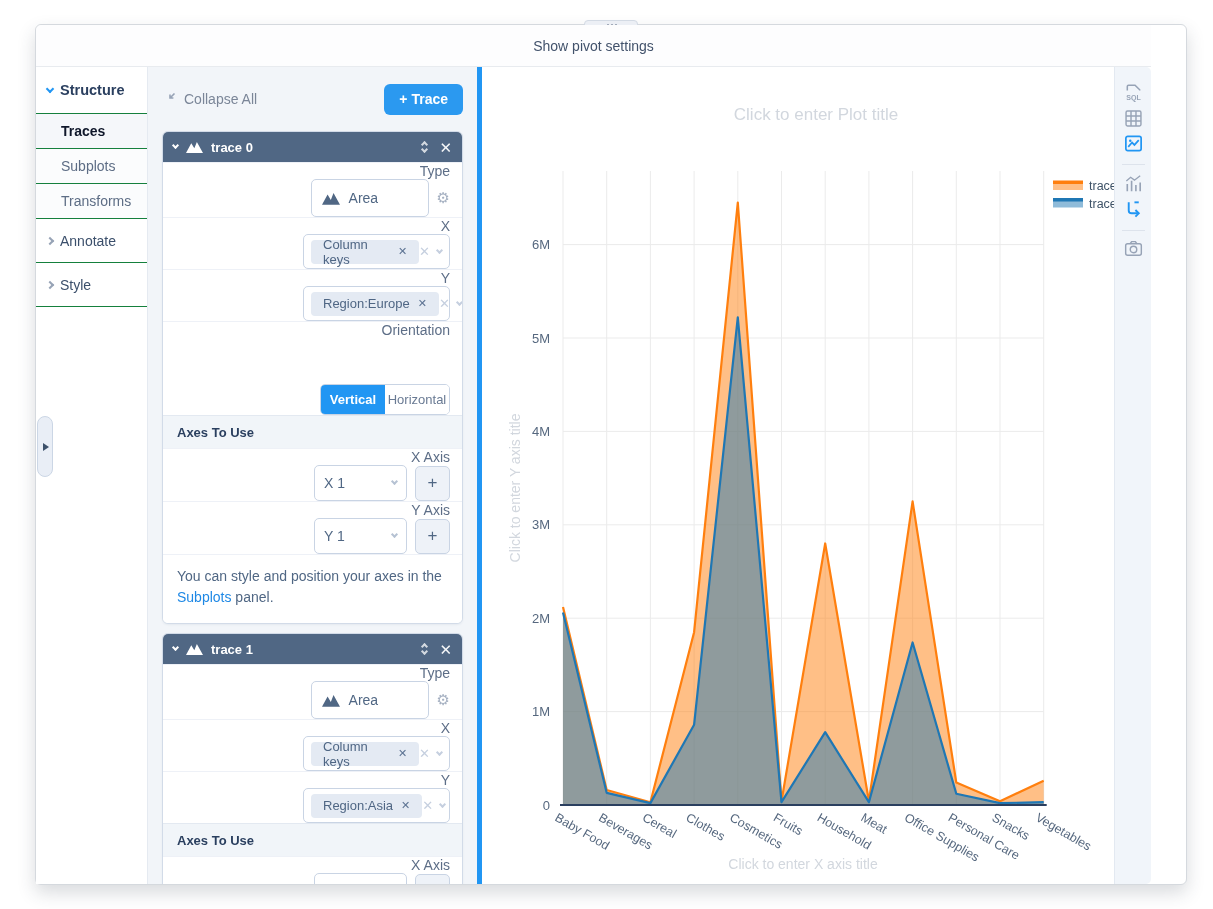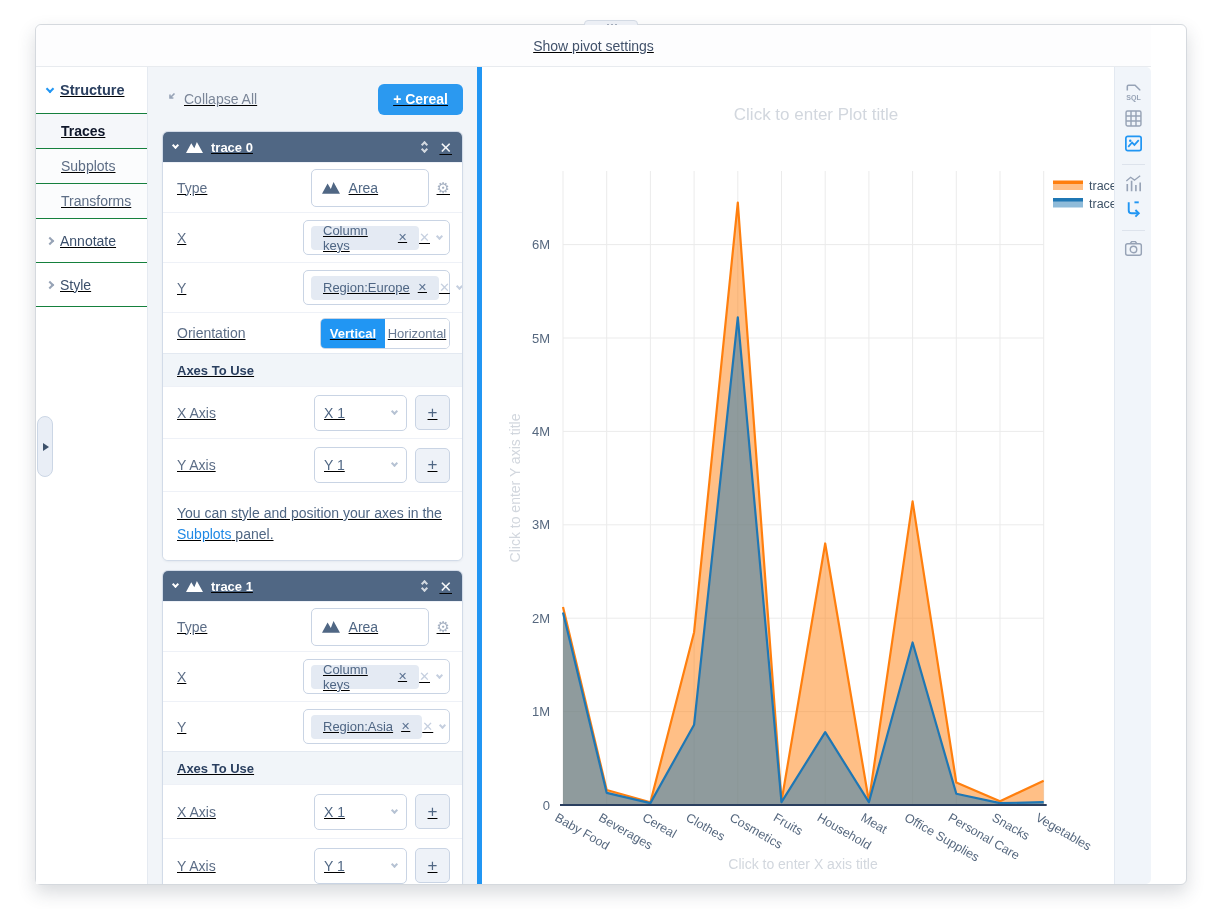--- a/index.html
+++ b/index.html
@@ -1,20 +1,20 @@
 <!DOCTYPE html>
 <html><head>
 <meta charset="utf-8">
 <style>
   html,body{margin:0;padding:0;width:1213px;height:909px;overflow:hidden;background:#fff;
     font-family:"Liberation Sans","DejaVu Sans",sans-serif;}
   *{box-sizing:border-box;}
   .window{position:absolute;left:35px;top:24px;width:1152px;height:861px;background:#fff;
     border:1px solid #d5d9de;border-radius:6px;box-shadow:0 8px 18px rgba(45,55,70,.18);display:flex;}
-  .main{width:1115px;display:flex;flex-direction:column;min-width:0;text-decoration:underline;}
+  .main{width:1115px;display:flex;flex-direction:column;min-width:0;}
   .topbar{height:42px;flex:none;background:#fdfdfe;border-bottom:1px solid #e8ebef;border-radius:6px 0 0 0;
     display:flex;align-items:center;justify-content:center;color:#42526b;font-size:14px;position:relative;}
   .top-handle{position:absolute;left:50%;top:-5px;transform:translateX(-50%);width:54px;height:9px;
     background:#eceff5;border:1px solid #d3dae4;border-radius:4px;}
   .top-handle i{position:absolute;left:50%;top:3px;width:2px;height:2px;background:#8a94a6;border-radius:50%;
     box-shadow:-4px 0 0 #8a94a6,4px 0 0 #8a94a6;}
   .content{flex:1;display:flex;min-height:0;}
   
   .sidebar{width:112px;flex:none;background:#fff;border-right:1px solid #e5eaf1;}
   .s-item{display:flex;align-items:center;gap:7px;border-bottom:1px solid #15803d;cursor:pointer;}
@@ -36,21 +36,21 @@
   .card{margin:0 14px 9px;background:#fff;border:1px solid #d2dbe8;border-radius:6px;overflow:hidden;
     box-shadow:0 1px 2px rgba(80,100,130,.08);}
   .card-h{height:30px;background:#506784;display:flex;align-items:center;gap:8px;padding:0 10px;
     color:#fff;font-weight:bold;font-size:13px;}
   .card-h .chev{width:5px;height:5px;border-width:2px;}
   .h-icons{margin-left:auto;display:flex;align-items:center;gap:12px;}
   .sorter{display:flex;flex-direction:column;gap:3px;opacity:.75;cursor:pointer;}
   .sorter .chev{width:5px;height:5px;}
   .sorter .chev.up{transform:rotate(135deg);}
   .close-x{font-size:15px;font-weight:bold;color:#fff;opacity:.95;cursor:pointer;line-height:1;}
-  .row{min-height:50px;display:flex;align-items:center;padding:0 12px 0 14px;border-top:1px solid #eef1f7;background:#fff;}
+  .row{min-height:50px;display:flex;align-items:flex-end;padding:0 12px 0 14px;border-top:1px solid #eef1f7;background:#fff;flex-direction:column;}
   .row:first-of-type{border-top:none;}
   .row-label{font-size:14px;color:#5d6e87;}
   .ctrl{margin-left:auto;display:flex;align-items:center;}
   .field{border:1px solid #c9d4e4;border-radius:5px;background:#fff;display:flex;align-items:center;}
   .type-field{width:118px;height:38px;padding:0 10px;gap:9px;color:#506784;font-size:14px;cursor:pointer;}
   .gear{color:#a6b1c2;font-size:15px;margin-left:8px;cursor:pointer;}
   .sel-field{width:147px;height:35px;padding:0 7px;cursor:pointer;}
   .chip{background:#e4eaf3;border-radius:4px;height:24px;display:flex;align-items:center;padding:0 12px;
     font-size:13px;color:#4f6684;gap:8px;}
   .chip-x{font-size:11px;font-weight:bold;color:#5b7292;cursor:pointer;}
@@ -128,21 +128,21 @@
         <div class="panel-top">
           <div class="collapse-all">
             <svg width="14" height="14" viewBox="0 0 14 14">
               <g stroke="#97a3b6" stroke-width="1.6" fill="none">
                 <path d="M12.5 1.5 L8 6 M8 2.6 V6 H11.4"></path>
                 <path d="M1.5 12.5 L6 8 M2.6 8 H6 V11.4" opacity="0"></path>
               </g>
             </svg>
             <span>Collapse All</span>
           </div>
-          <button class="btn-trace">+ Cereal</button>
+          <button class="btn-trace">+ Trace</button>
         </div>
 
         <div class="card">
           <div class="card-h">
             <span class="chev down"></span>
             <svg width="17" height="12" viewBox="0 0 20 14">
                 <path d="M0 14 L6.2 2.5 L9.8 8.6 L12.8 1 L20 14 Z" fill="#fff"></path>
               </svg>
             <span>trace 0</span>
             <span class="h-icons">

